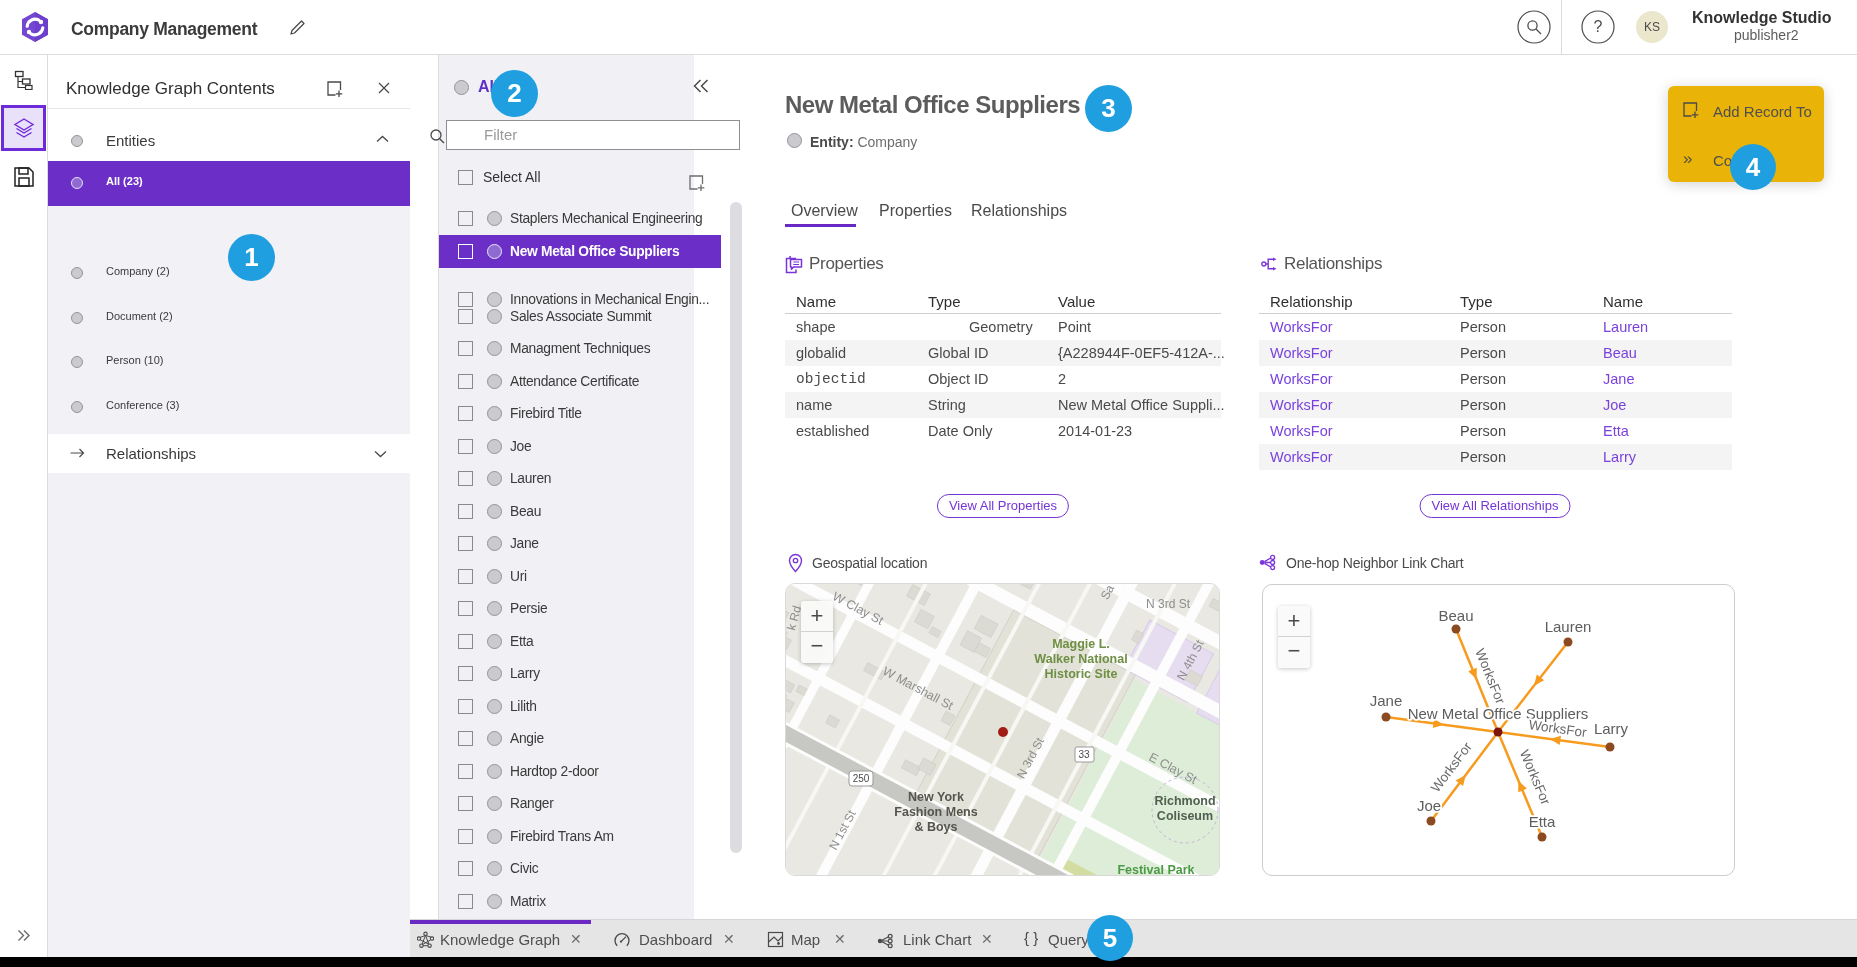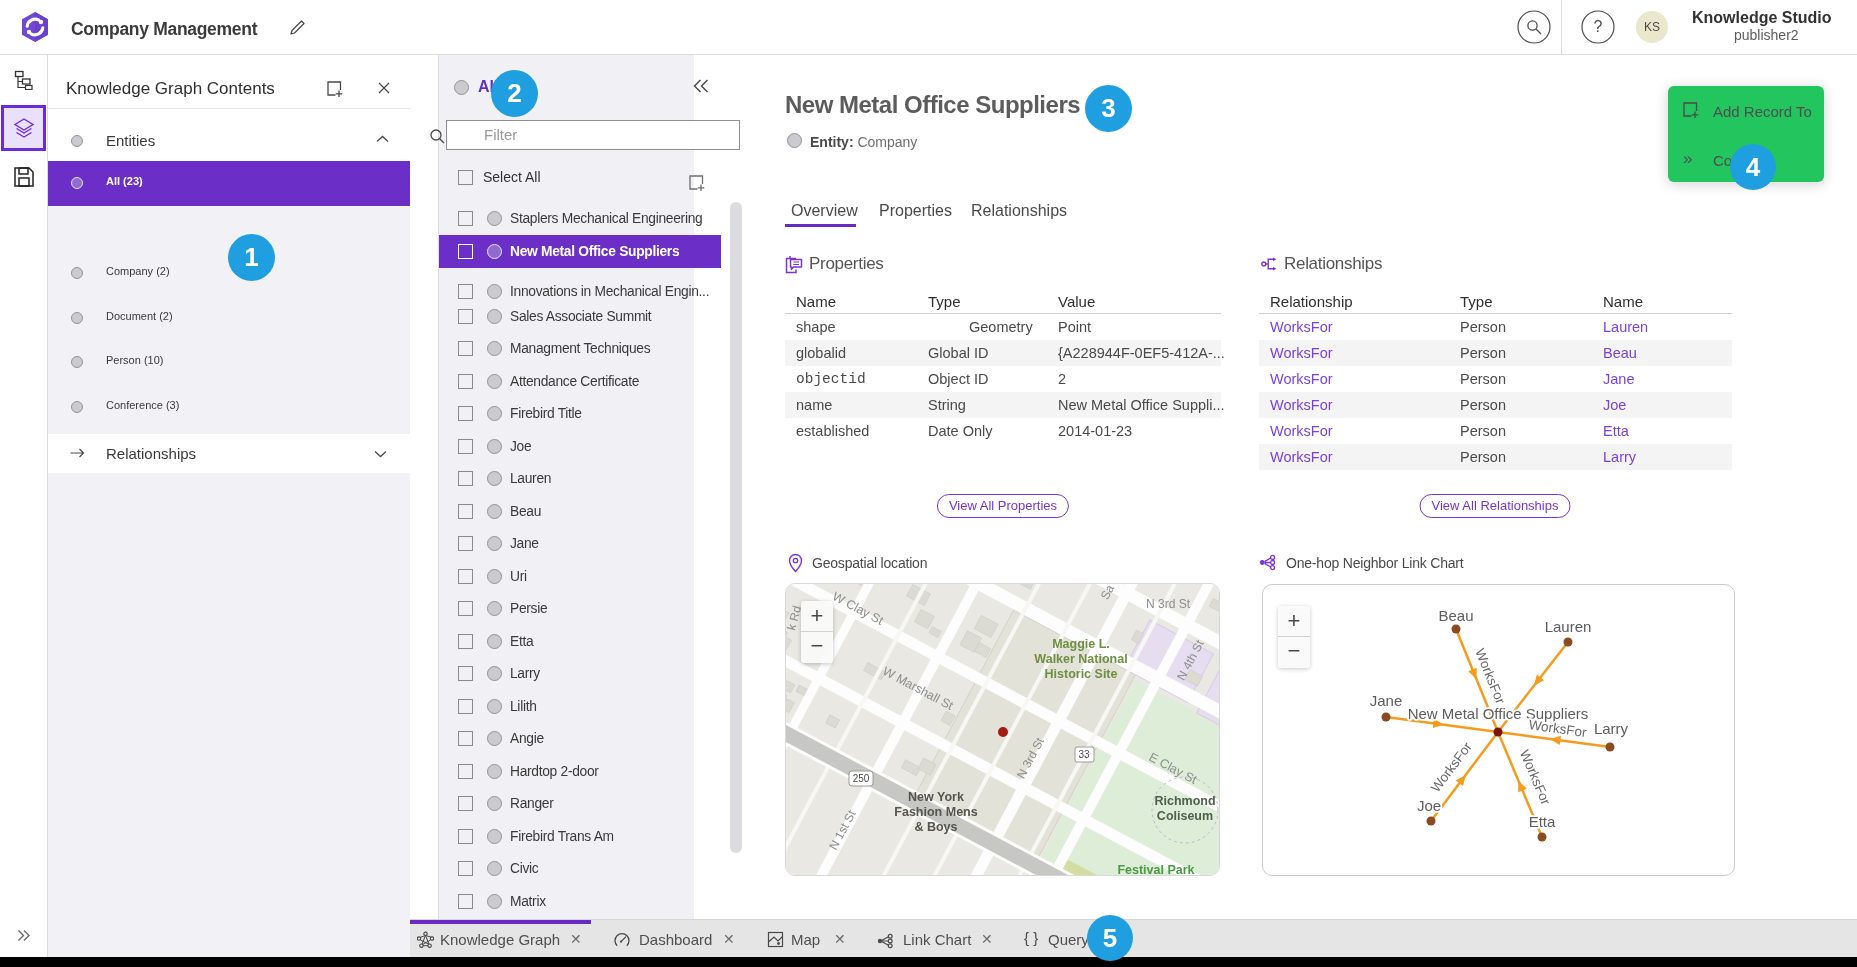--- a/index.html
+++ b/index.html
@@ -80,21 +80,21 @@
   border-top:1px solid #d6d6d6; z-index:15; }
 #tabind { position:absolute; left:0; top:0; width:181px; height:4px; background:#6a28c4; }
 .btab { position:absolute; top:0; height:38px; }
 .btab .txt { position:absolute; top:11px; font-size:15px; color:#4f4f4f; white-space:nowrap; }
 .btab .x { position:absolute; top:11px; font-size:14px; color:#6e6e6e; }
 #blackbar { position:absolute; left:0; top:957px; width:1857px; height:10px; background:#000; z-index:30; }
 
 .ann { position:absolute; border-radius:50%; background:#1f9fe0; color:#fff; font-weight:700;
   text-align:center; z-index:40; }
 
-#dropdown { position:absolute; left:1668px; top:86px; width:156px; height:96px; background:#22c55e;
+#dropdown { position:absolute; left:1668px; top:86px; width:156px; height:96px; background:#eab308;
   border-radius:6px; box-shadow:0 2px 14px rgba(0,0,0,0.18); z-index:35; }
 #dropdown .r1t { position:absolute; left:45px; top:17px; font-size:15px; color:#4f4f4f; }
 #dropdown .r2t { position:absolute; left:45px; top:66px; font-size:15px; color:#4f4f4f; }
 #dropdown .chev { position:absolute; left:15px; top:63px; font-size:17px; color:#4f4f4f; }
 svg { display:block; }
 .icon { position:absolute; z-index:36; }
 </style>
 </head>
 <body>
 <div id="stage">
@@ -156,21 +156,21 @@
     <div class="p2row" style="top:147.0px;">
           <div class="chk"></div>
           <div class="radio"></div>
           <div class="txt">Staplers Mechanical Engineering</div>
         </div>
     <div class="p2row" id="p2sel" style="top:179.5px;">
           <div class="chk"></div>
           <div class="radio"></div>
           <div class="txt">New Metal Office Suppliers</div>
         </div>
-    <div class="p2row" style="top:220px;">
+    <div class="p2row" style="top:228px;">
           <div class="chk"></div>
           <div class="radio"></div>
           <div class="txt">Innovations in Mechanical Engin...</div>
         </div>
     <div class="p2row" style="top:244.5px;">
           <div class="chk"></div>
           <div class="radio"></div>
           <div class="txt">Sales Associate Summit</div>
         </div>
     <div class="p2row" style="top:277.0px;">

